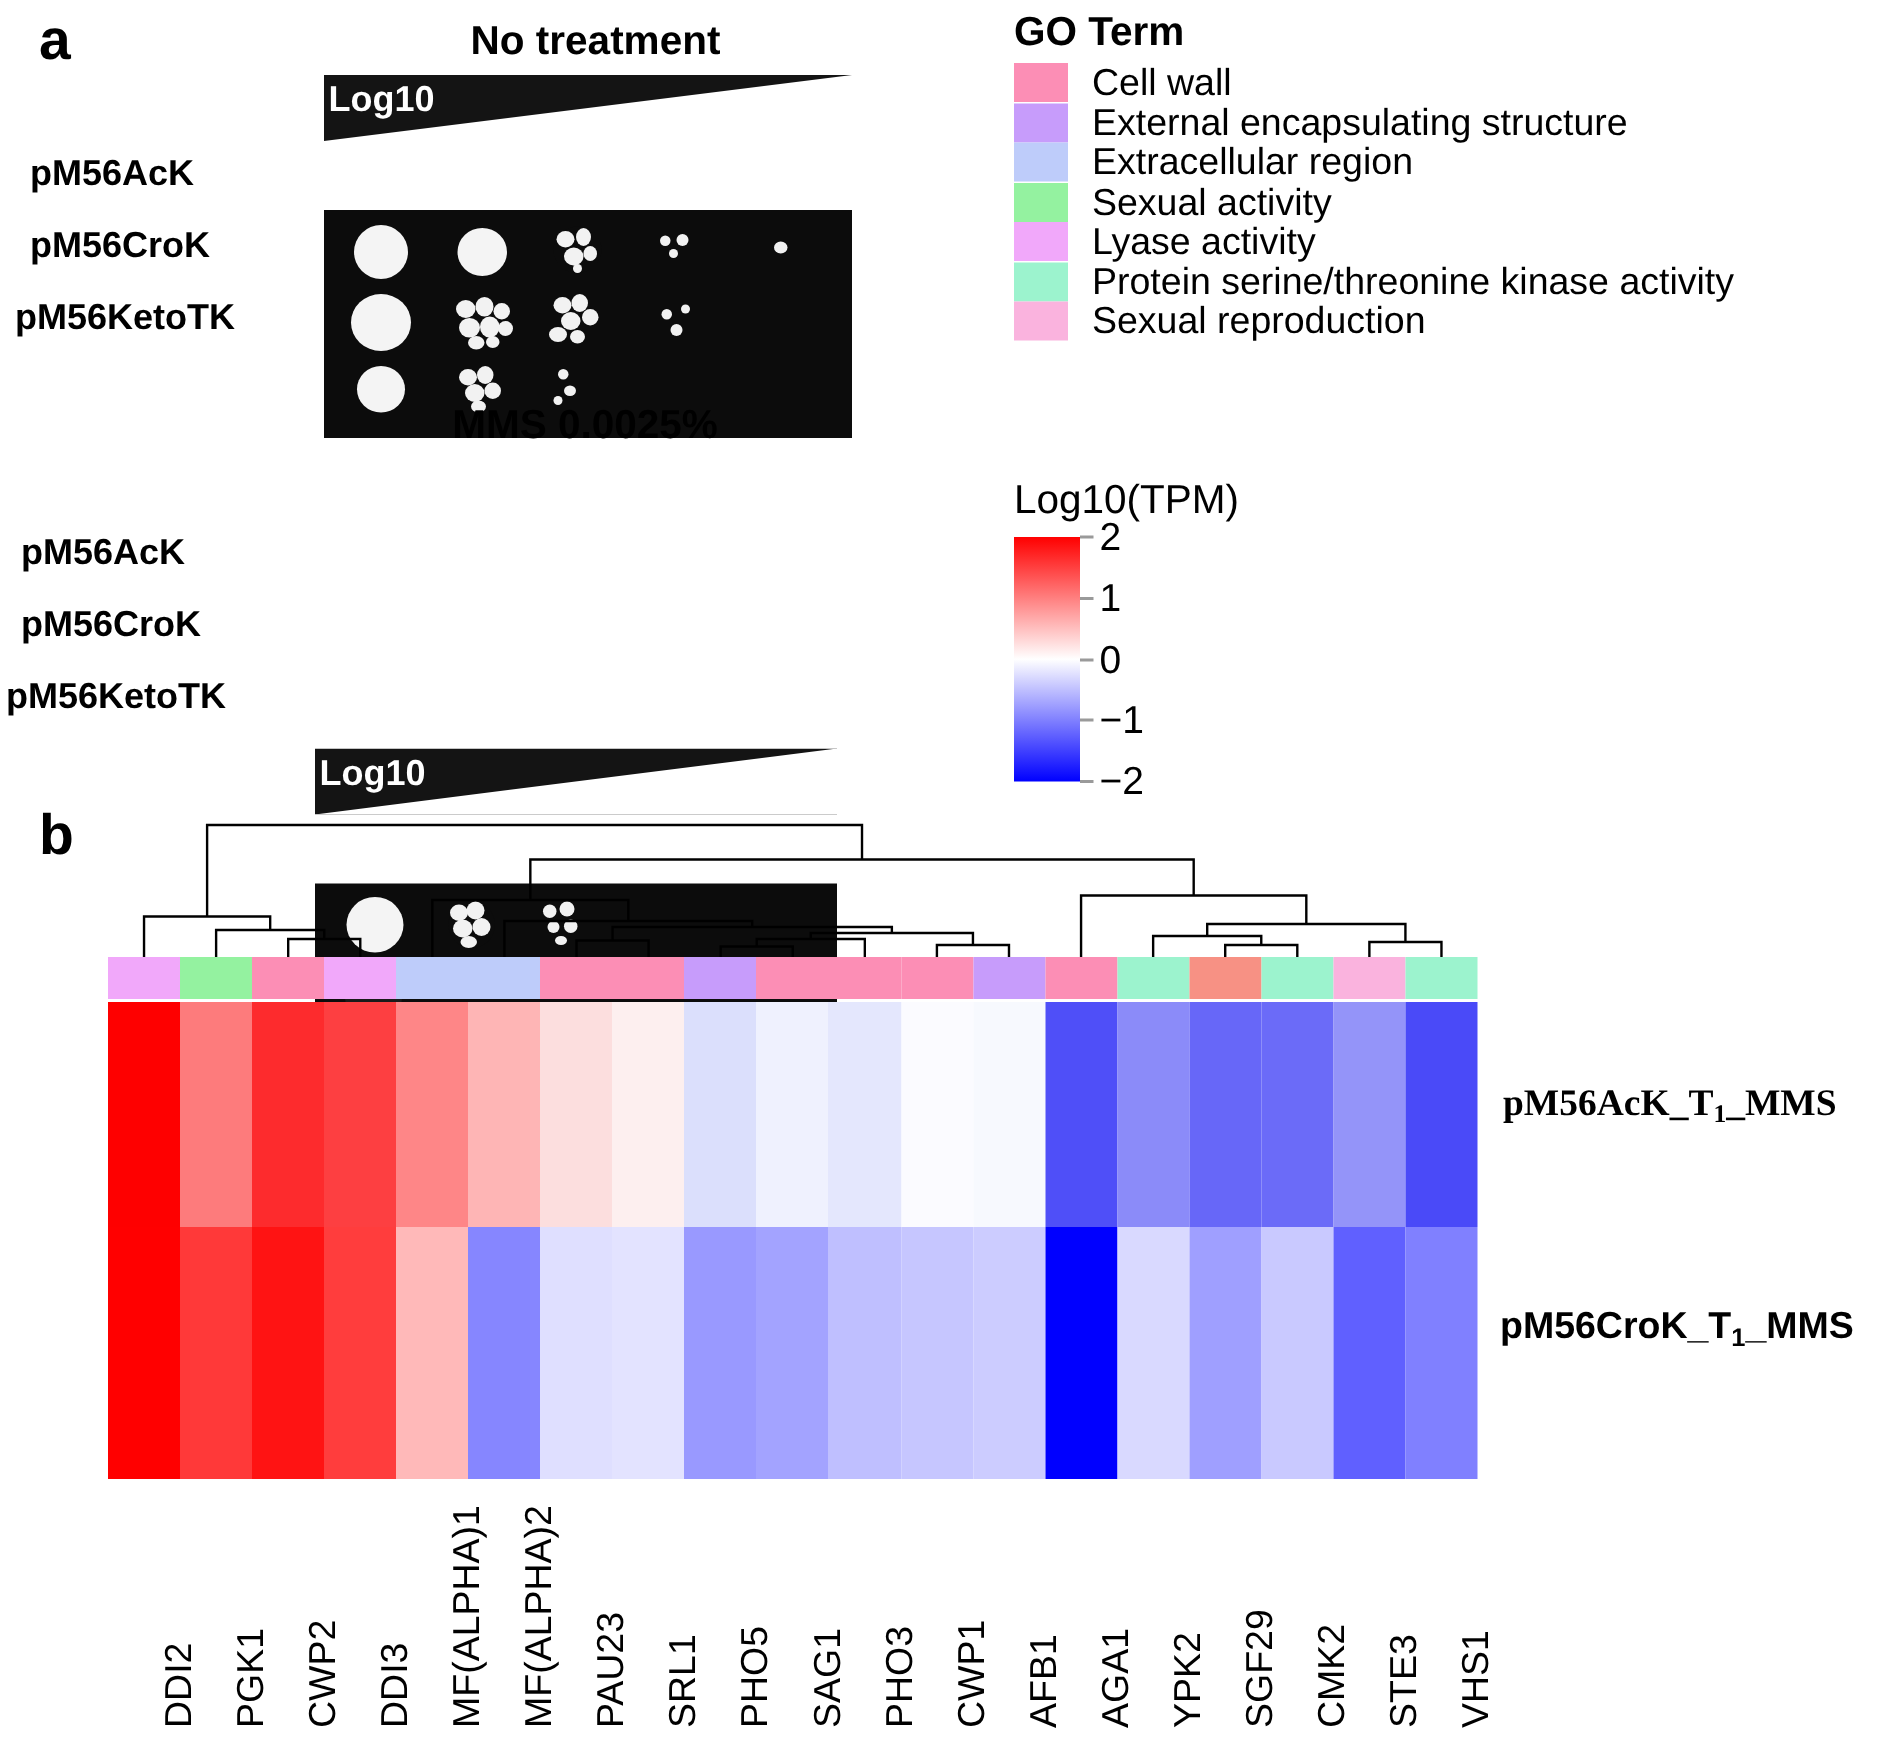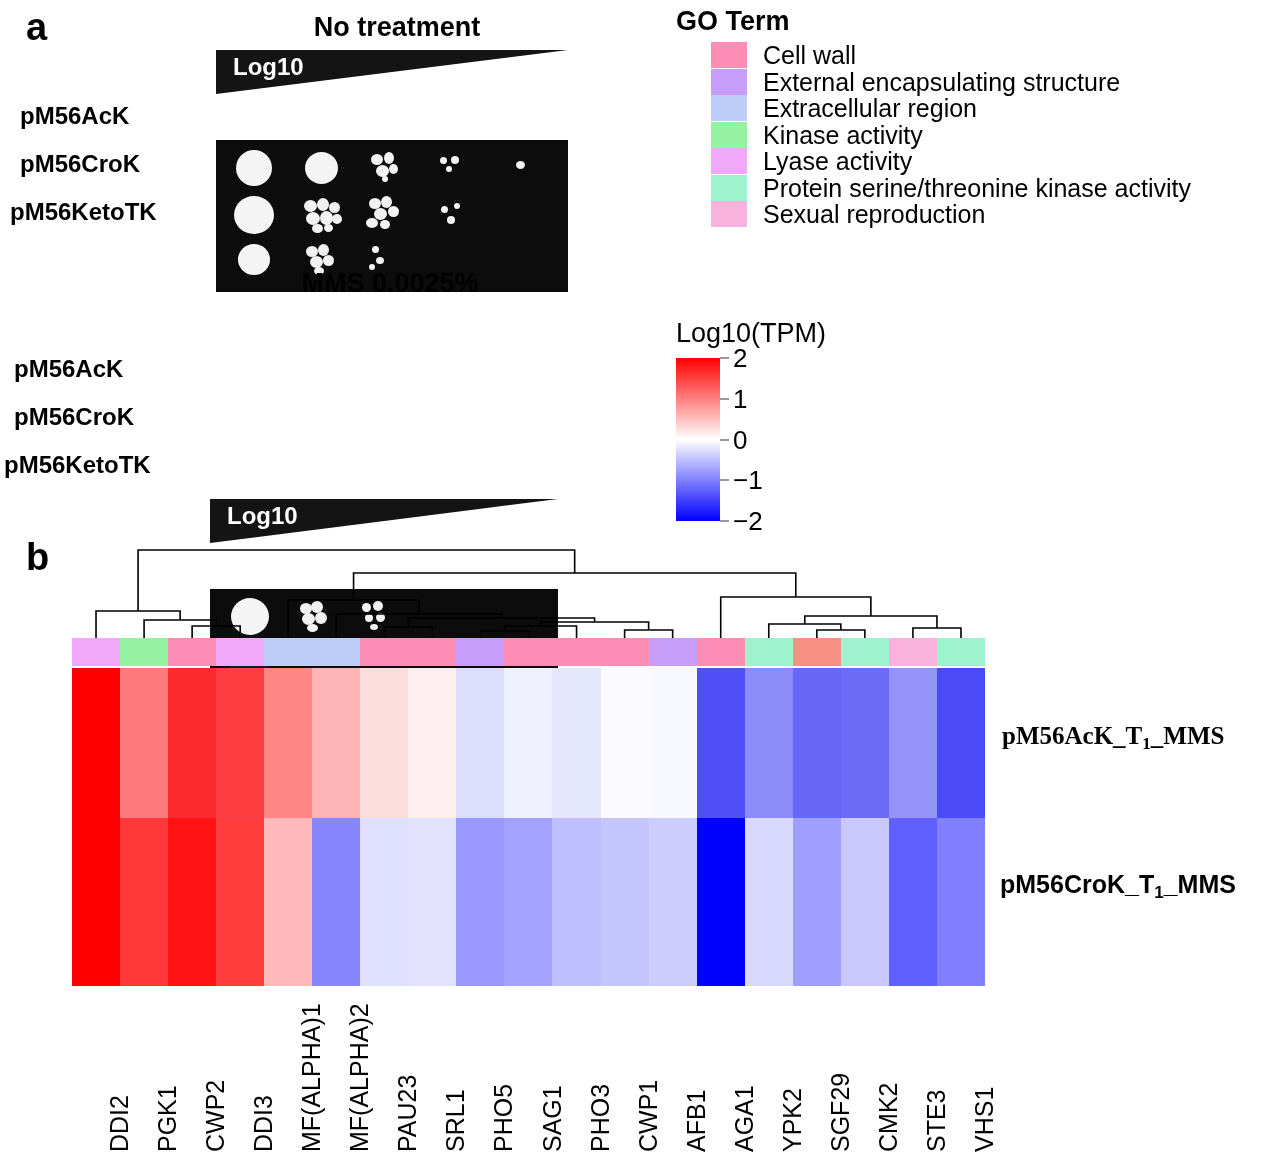--- a/index.html
+++ b/index.html
@@ -16,31 +16,31 @@
   .assay-title{font-weight:bold;font-size:27px;text-align:center;white-space:nowrap;}
   .strain-label{font-weight:bold;font-size:24px;white-space:nowrap;}
 
   .wedge-box{position:relative;overflow:hidden;background:#ffffff;}
   .wedge{position:absolute;inset:0;
          background:#141414;
          clip-path:polygon(0 0,100% 0,100% 100%,0 100%);}
   .wedge-tri{position:absolute;left:0;top:0;width:100%;height:100%;
          background:#ffffff;
          clip-path:polygon(0 100%,100% 100%,100% 0);}
-  .wedge-label{position:absolute;left:17px;top:3px;color:#fff;font-size:24px;font-weight:bold;}
+  .wedge-label{position:absolute;left:3px;top:3px;color:#fff;font-size:24px;font-weight:bold;}
 
   .plate{position:relative;background:#0c0c0c;overflow:hidden;}
   .spot{position:absolute;border-radius:50%;background:#f4f4f4;}
   .spot.dim{background:#1a1a1a;}
   .spot.vdim{background:#151515;}
   .speck{position:absolute;border-radius:50%;background:#f2f2f2;}
 
   
   .legend-title{font-weight:bold;font-size:27px;}
-  .legend-row{display:flex;align-items:center;height:26.5px;margin-left:35px;}
+  .legend-row{display:flex;align-items:center;height:26.5px;}
   .legend-sw{width:36px;height:26px;flex:0 0 36px;}
   .legend-tx{font-size:25px;margin-left:16px;white-space:nowrap;line-height:26px;}
 
   
   .cb-title{font-weight:normal;font-size:27px;white-space:nowrap;}
   .cb-bar{width:44px;height:163px;position:relative;}
   .cb-tick{position:absolute;left:44px;width:9px;height:2px;background:#9a9a9a;}
   .cb-lab{position:absolute;left:57px;font-size:26px;transform:translateY(-50%);white-space:nowrap;}
 
   
@@ -153,21 +153,21 @@
     <div class="legend-row">
       <div class="legend-sw" style="background: rgb(199, 156, 251);"></div>
       <div class="legend-tx">External encapsulating structure</div>
     </div>
     <div class="legend-row">
       <div class="legend-sw" style="background: rgb(190, 204, 250);"></div>
       <div class="legend-tx">Extracellular region</div>
     </div>
     <div class="legend-row">
       <div class="legend-sw" style="background: rgb(148, 242, 160);"></div>
-      <div class="legend-tx">Kinase activity</div>
+      <div class="legend-tx">Sexual activity</div>
     </div>
     <div class="legend-row">
       <div class="legend-sw" style="background: rgb(241, 168, 250);"></div>
       <div class="legend-tx">Lyase activity</div>
     </div>
     <div class="legend-row">
       <div class="legend-sw" style="background: rgb(156, 243, 206);"></div>
       <div class="legend-tx">Protein serine/threonine kinase activity</div>
     </div>
     <div class="legend-row">

